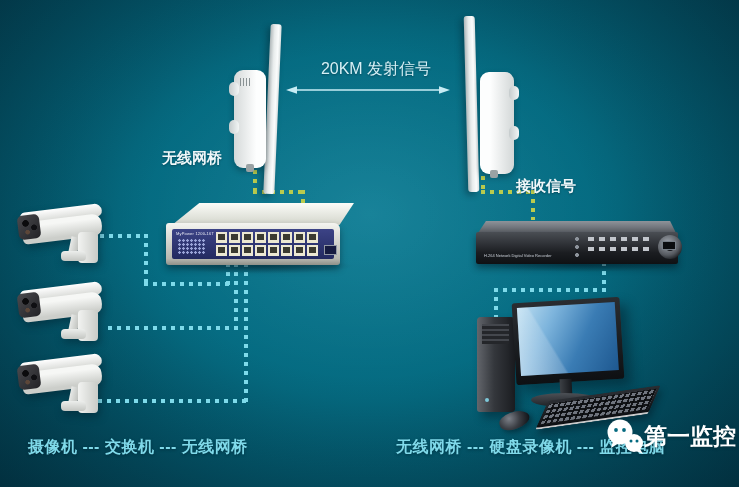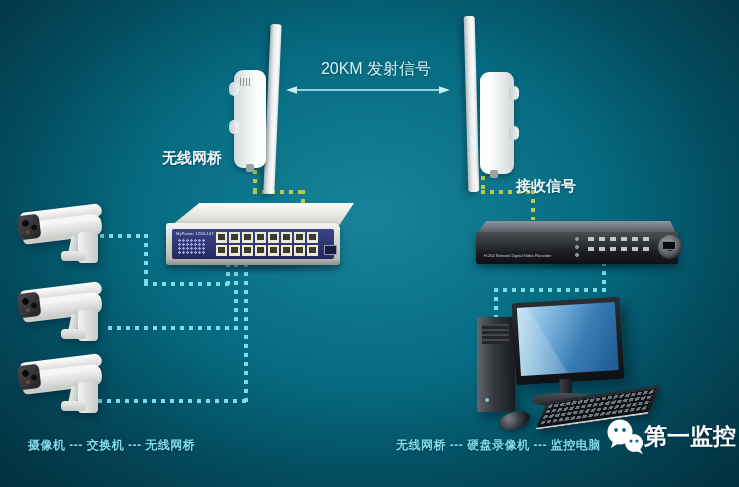--- a/index.html
+++ b/index.html
@@ -14,21 +14,21 @@
     background:
       radial-gradient(ellipse at 50% 44%, rgba(255,255,255,.06) 0%, rgba(0,0,0,0) 42%, rgba(0,24,34,.45) 100%),
       radial-gradient(ellipse at 50% 44%, var(--background-center) 0%, var(--background-mid) 48%, var(--background-edge) 100%);
   }
   .abs{position:absolute;}
   
   .dh{position:absolute;height:4px;background-image:repeating-linear-gradient(90deg,var(--dc) 0 4px,transparent 4px 9px);z-index:1;}
   .dv{position:absolute;width:4px;background-image:repeating-linear-gradient(180deg,var(--dc) 0 4px,transparent 4px 9px);z-index:1;}
   .cyan{--dc:var(--line-cyan);} .yg{--dc:var(--line-yellow);}
   
-  .caption{position:absolute;top:437px;font-size:12px;font-weight:700;color:var(--caption-cyan);
+  .caption{position:absolute;top:437px;font-size:16px;font-weight:700;color:var(--caption-cyan);
     letter-spacing:.5px;text-shadow:0 1px 3px rgba(0,20,30,.45);z-index:3;white-space:nowrap;}
   .siglabel{position:absolute;font-size:15px;font-weight:700;color:var(--label-white);
     text-shadow:0 1px 2px rgba(0,20,30,.4);z-index:3;}
   #lblDist{position:absolute;left:300px;top:59px;width:152px;text-align:center;font-size:16px;
     color:#D6F0F6;text-shadow:0 1px 2px rgba(0,20,30,.4);z-index:3;}
   #arrow{position:absolute;left:284px;top:82px;z-index:3;}
   
   .bridge{position:absolute;z-index:2;}
   .panel{position:absolute;border-radius:3px;background:linear-gradient(90deg,#AEB6B8,#E8ECEC 40%,#FAFCFC 75%,#D8DEDE);
     box-shadow:-3px 3px 6px rgba(0,20,30,.35);}

